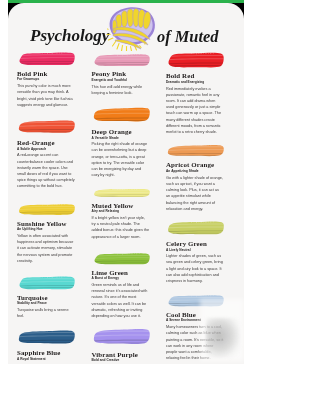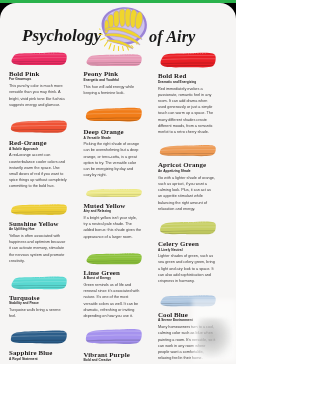--- a/index.html
+++ b/index.html
@@ -1,19 +1,19 @@
 <!DOCTYPE html>
 <html><head>
 <meta charset="utf-8">
 <title>Psychology of Color</title>
 <style>
   html,body{margin:0;padding:0;}
   body{width:236px;height:397px;background:#ffffff;overflow:hidden;
        font-family:"Liberation Sans",sans-serif;}
-  #screen{position:absolute;left:0;top:0;width:236px;height:297px;background:#7dd3fc;}
+  #screen{position:absolute;left:8px;top:0;width:236px;height:297px;background:#7dd3fc;}
   #topbar{position:absolute;left:0;top:0;width:236px;height:3px;background:#2BB24C;z-index:5;}
   #blackband{position:absolute;left:0;top:3px;width:236px;height:20px;background:#000;}
   #page{position:absolute;left:0;top:3px;width:236px;height:361px;background:#F6F5F4;
         border-radius:16px 16px 0 0;overflow:hidden;}
   .pgtitle{position:absolute;font-family:"Liberation Serif",serif;font-style:italic;
            font-weight:700;color:#191919;white-space:nowrap;}
   #t1{left:22px;top:23px;font-size:17px;}
   #t2{left:149px;top:24px;font-size:16.4px;}
   #brain{position:absolute;left:98px;top:3px;width:51px;height:45px;}
 
@@ -36,21 +36,21 @@
                   rgba(150,150,150,0.30) 45%, rgba(190,190,190,0.10) 70%, rgba(255,255,255,0) 88%);
         filter:blur(1.6px);}
 </style>
 </head>
 <body>
 
 <div id="screen">
   <div id="blackband"></div>
   <div id="page">
     <div class="pgtitle" id="t1">Psychology</div>
-    <div class="pgtitle" id="t2">of Airy</div>
+    <div class="pgtitle" id="t2">of Muted</div>
     <svg id="brain" viewBox="0 0 100 90">
       <g stroke="#F0D52C" stroke-width="2.2" stroke-linecap="round" fill="none">
         <path d="M14 49 L2 46"></path>
           <path d="M13 56 L1 57"></path>
           <path d="M15 63 L4 68"></path>
         <path d="M19 70 L12 80"></path>
           <path d="M25 75 L21 86"></path>
           <path d="M32 79 L30 90"></path>
         <path d="M40 81 L40 90"></path>
           <path d="M48 81 L50 90"></path>

